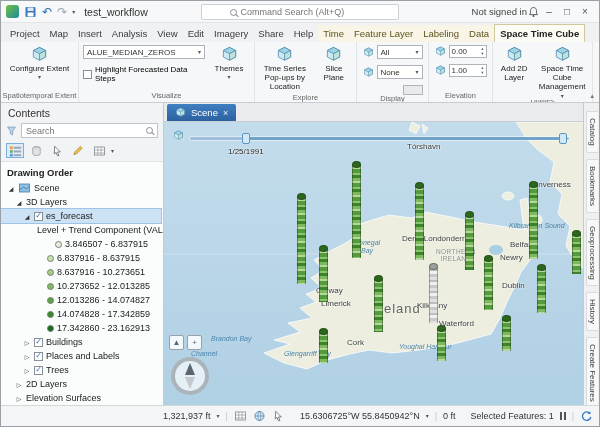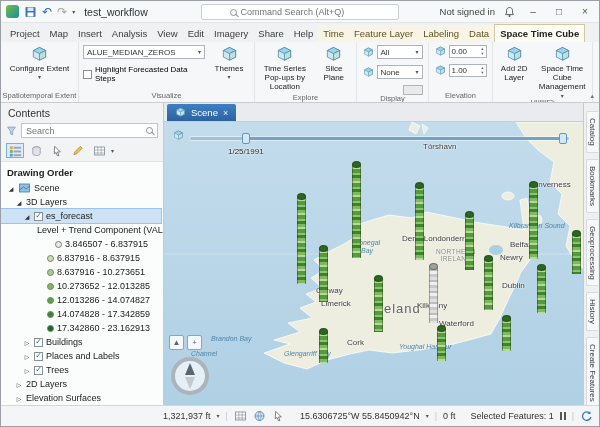--- a/index.html
+++ b/index.html
@@ -14,21 +14,21 @@
 .icn.t{width:13px;height:12px;}
 .icn.big{width:17px;height:17px;}
 .icn.sm{width:11px;height:11px;}
 .tb-ic{font-size:12px;color:#2b6cb5;line-height:1;}
 .tb-ic.dis{color:#9aa4ae;}
 .title-text{margin-left:4px;white-space:nowrap;}
 .cmd-search{position:absolute;left:50%;top:3px;transform:translateX(-50%);width:198px;height:16px;border:1px solid #ccd1d6;border-radius:2px;background:#fff;display:flex;align-items:center;justify-content:center;gap:4px;color:#8a9097;}
 .cmd-search input{border:none;outline:none;font-size:9px;color:#8a9097;width:130px;text-align:left;font-family:inherit;background:transparent;}
 .mag{width:7px;height:7px;border:1px solid #8a9097;border-radius:50%;position:relative;display:inline-block;flex:none;}
 .mag::after{content:"";position:absolute;width:4px;height:1px;background:#8a9097;transform:rotate(45deg);right:-3px;bottom:-1px;}
-.tb-right{margin-left:auto;display:flex;align-items:center;gap:8px;font-size:9.5px;color:#444;}
+.tb-right{margin-left:auto;display:flex;align-items:center;font-size:9.5px;color:#444;}
 .winbtn{width:18px;text-align:center;font-size:10px;color:#555;}
 
 
 .ribbon-tabs{height:19px;display:flex;align-items:flex-end;background:#f0f1f3;padding-left:4px;font-size:9.5px;color:#3b3b3b;flex:none;}
 .rtab{padding:3px 5px 3px;cursor:default;white-space:nowrap;}
 .rtab.ctx{background:#f8f4e6;color:#5f5420;}
 .rtab.active{background:#fdfcf4;border:1px solid #cfc89f;border-bottom:none;color:#222;font-weight:bold;}
 
 
 .ribbon{height:61px;background:#f6f7f8;border-bottom:1px solid #c9ccd0;display:flex;position:relative;flex:none;}
@@ -485,21 +485,21 @@
         </div>
 
         <div class="navbtns">
           <div class="nbtn">▲</div>
           <div class="nbtn">+</div>
         </div>
         <div class="compass">
           <div class="needle"></div>
           <div class="needle-s"></div>
         </div>
-      <div class="mlabel city" style="left: 243px; top: 21px; margin-left: 16px;">Tórshavn</div>
+      <div class="mlabel city" style="left: 243px; top: 21px;">Tórshavn</div>
           <div class="mlabel city" style="left: 372px; top: 59px;">Inverness</div>
           <div class="mlabel city" style="left: 238px; top: 113px;">Derry/Londonderry</div>
           <div class="mlabel city" style="left: 346px; top: 119px;">Belfast</div>
           <div class="mlabel city" style="left: 336px; top: 132px;">Newry</div>
           <div class="mlabel region" style="left: 272px; top: 126px;">NORTHERN
 IRELAND</div>
           <div class="mlabel water" style="left: 190px; top: 117px;">Donegal
 Bay</div>
           <div class="mlabel water" style="left: 345px; top: 100px;">Kilbrannan Sound</div>
           <div class="mlabel city" style="left: 338px; top: 160px;">Dublin</div>

